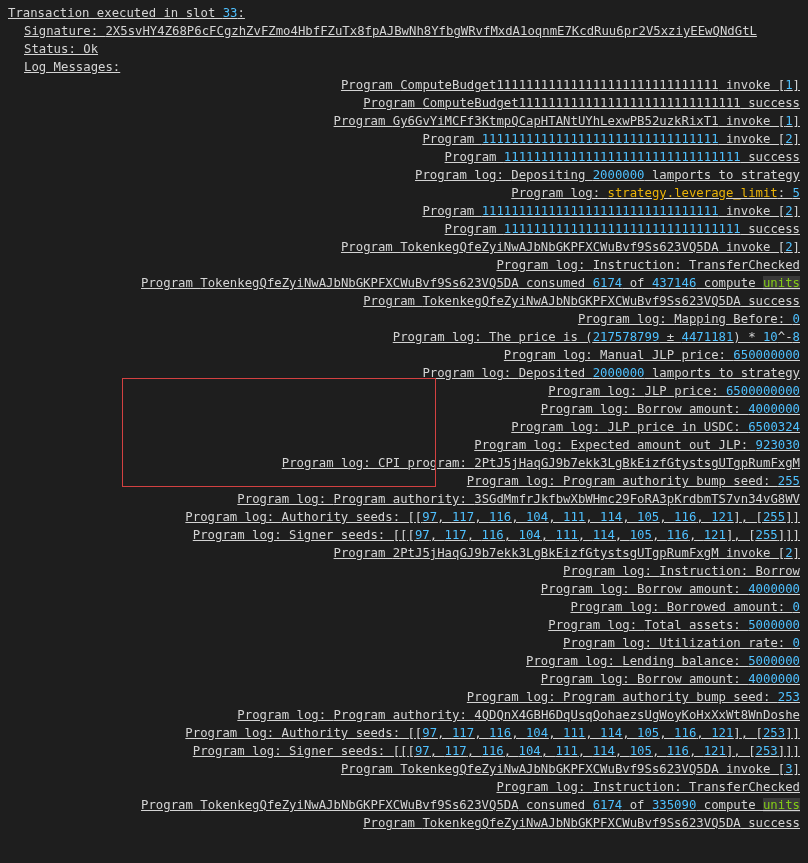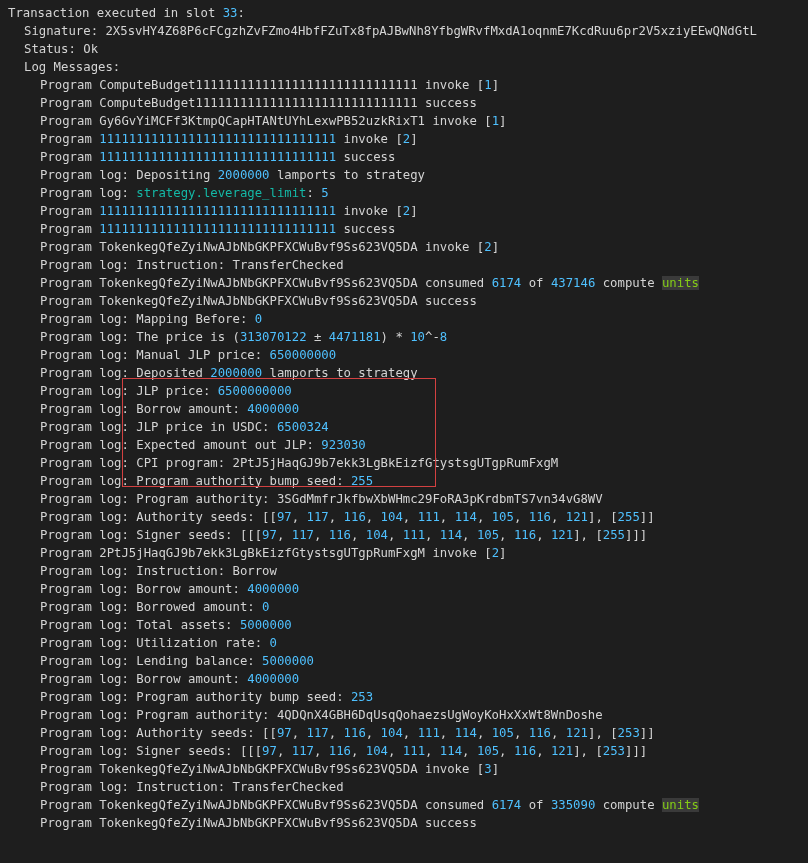--- a/index.html
+++ b/index.html
@@ -5,24 +5,24 @@
   html,body{
     margin:0;padding:0;
     background:#1e1e1e;
     color:#d4d4d4;
     font-family:Menlo,Consolas,"DejaVu Sans Mono",monospace;
     font-size:12.3px;
     line-height:18px;
     width:808px;
   }
   .wrap{padding:4px 8px 8px 8px;}
-  .line{white-space:pre;}
+  .line{white-space:pre;text-decoration:underline;}
   .i1{padding-left:16px;}
-  .i2{padding-left:32px;}
-  .cyan{color:#14b8a6;}
+  .i2{padding-left:32px;text-align:right;}
+  .cyan{color:#eab308;}
   .num{color:#4fc1ff;}
   .hl{background:#3a3a3a;color:#84cc16;}
   .box{
     border:1.5px solid #d34141;
     position:absolute;
     left:122px;
     width:312px;
     height:107px;
     pointer-events:none;
   }
@@ -48,21 +48,21 @@
 <div class="line i2"><span>Program </span><span class="num">11111111111111111111111111111111</span><span> success</span></div>
 <div class="line i2"><span>Program log: </span><span>Depositing </span><span class="num">2000000</span><span> lamports to strategy</span></div>
 <div class="line i2"><span>Program log: </span><span class="cyan">strategy.leverage_limit</span><span>: </span><span class="num">5</span></div>
 <div class="line i2"><span>Program </span><span class="num">11111111111111111111111111111111</span><span> invoke [</span><span class="num">2</span><span>]</span></div>
 <div class="line i2"><span>Program </span><span class="num">11111111111111111111111111111111</span><span> success</span></div>
 <div class="line i2"><span>Program </span><span>TokenkegQfeZyiNwAJbNbGKPFXCWuBvf9Ss623VQ5DA</span><span> invoke [</span><span class="num">2</span><span>]</span></div>
 <div class="line i2"><span>Program log: </span><span>Instruction: TransferChecked</span></div>
 <div class="line i2"><span>Program </span><span>TokenkegQfeZyiNwAJbNbGKPFXCWuBvf9Ss623VQ5DA</span><span> consumed </span><span class="num">6174</span><span> of </span><span class="num">437146</span><span> compute </span><span class="hl">units</span></div>
 <div class="line i2"><span>Program </span><span>TokenkegQfeZyiNwAJbNbGKPFXCWuBvf9Ss623VQ5DA</span><span> success</span></div>
 <div class="line i2"><span>Program log: </span><span>Mapping Before: </span><span class="num">0</span></div>
-<div class="line i2"><span>Program log: </span><span>The price is (</span><span class="num">313070122</span><span> ± </span><span class="num">4471181</span><span>) * </span><span class="num">10</span><span>^-</span><span class="num">8</span></div>
+<div class="line i2"><span>Program log: </span><span>The price is (</span><span class="num">217578799</span><span> ± </span><span class="num">4471181</span><span>) * </span><span class="num">10</span><span>^-</span><span class="num">8</span></div>
 
 <div class="box" style="top:378px;"></div>
 
 <div class="line i2"><span>Program log: </span><span>Manual JLP price: </span><span class="num">650000000</span></div>
 <div class="line i2"><span>Program log: </span><span>Deposited </span><span class="num">2000000</span><span> lamports to strategy</span></div>
 <div class="line i2"><span>Program log: </span><span>JLP price: </span><span class="num">6500000000</span></div>
 <div class="line i2"><span>Program log: </span><span>Borrow amount: </span><span class="num">4000000</span></div>
 <div class="line i2"><span>Program log: </span><span>JLP price in USDC: </span><span class="num">6500324</span></div>
 <div class="line i2"><span>Program log: </span><span>Expected amount out JLP: </span><span class="num">923030</span></div>
 

